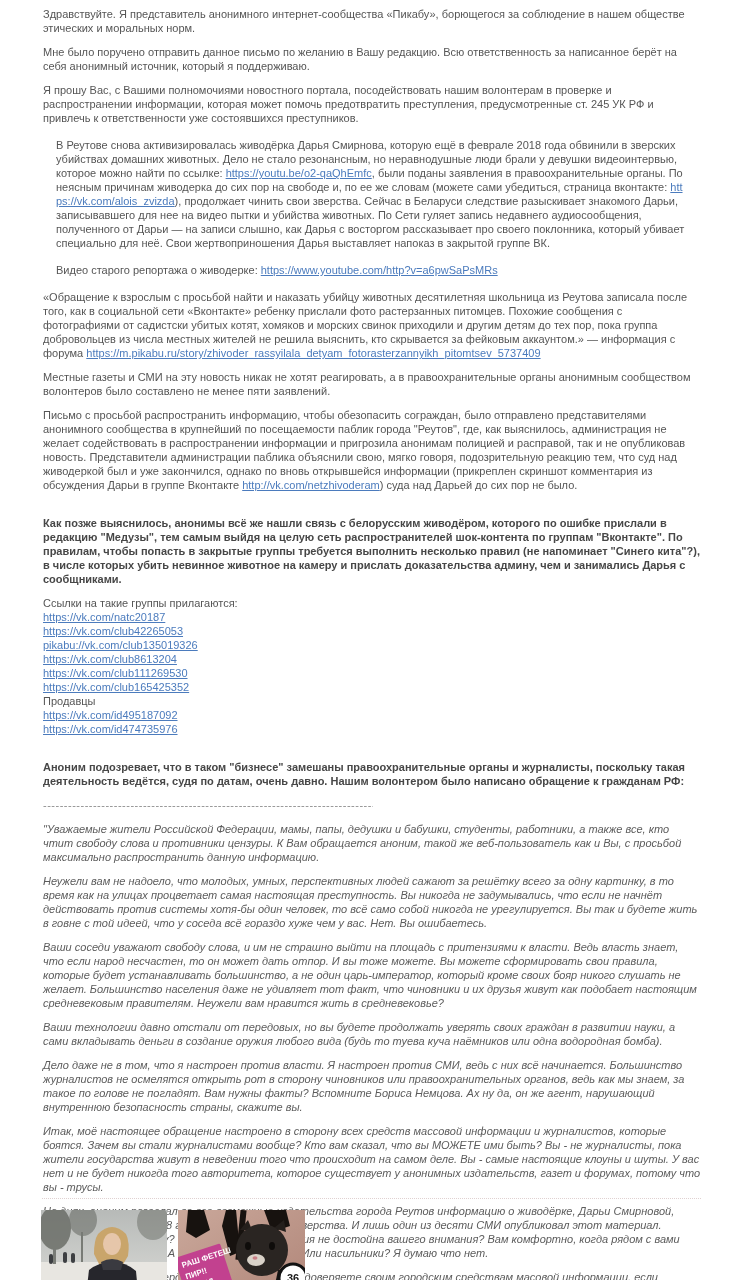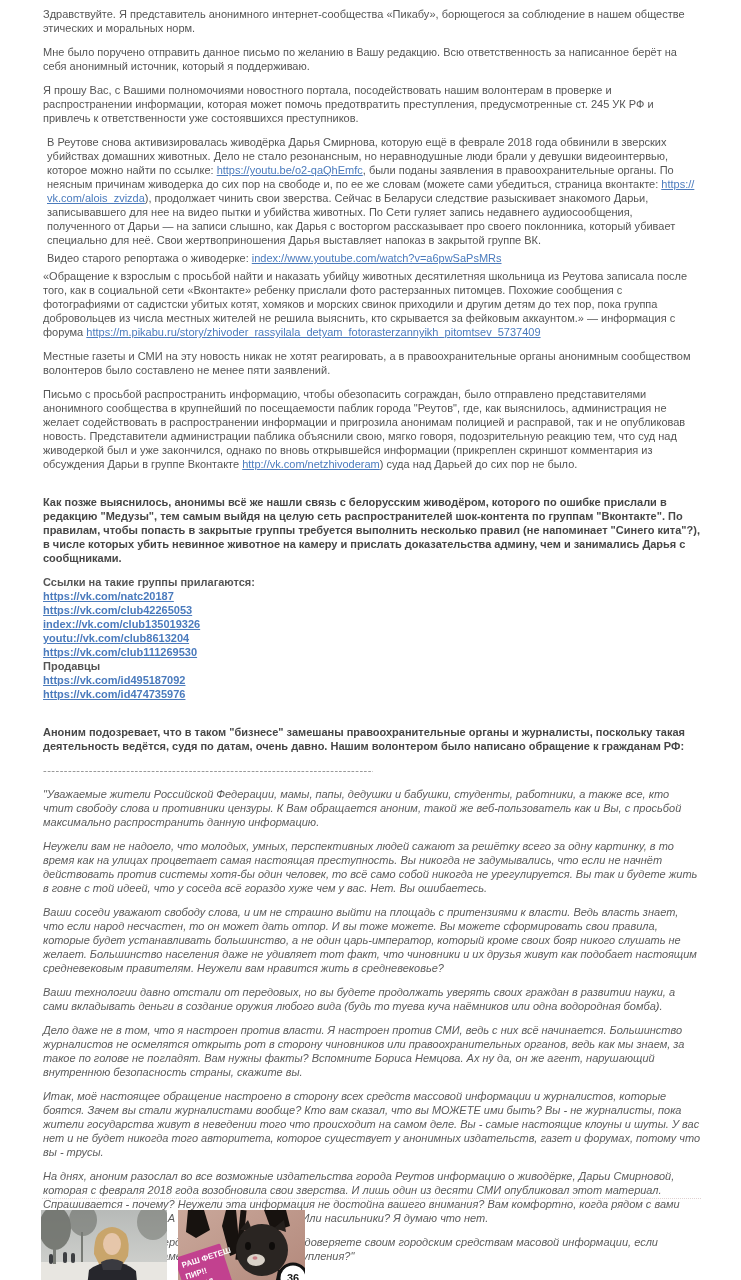--- a/index.html
+++ b/index.html
@@ -3,64 +3,65 @@
 <meta charset="utf-8">
 <style>
   html,body{margin:0;padding:0;}
   body{
     width:741px;height:1280px;overflow:hidden;position:relative;
     background:#ffffff;color:#555555;
     font-family:"Liberation Sans",sans-serif;
   }
   .content{position:absolute;left:43px;top:7px;width:658px;font-size:11px;line-height:14px;}
   .para{margin:0 0 10px 0;}
-  .tight{margin:4px;}
+  .tight{margin:13px;}
   .bold{font-weight:bold;color:#474747;margin-top:24px;}
   .quote{font-style:italic;color:#5c5c5c;margin:0 0 10px 0;}
   a.lnk{color:#4b7bbd;text-decoration:underline;cursor:pointer;word-break:break-all;}
   .dashes{color:#8c8c8c;margin:0 0 10px 0;white-space:nowrap;overflow:hidden;width:330px;letter-spacing:0.5px;}
-  .linkline{line-height:14px;font-weight:bold;}
+  .linkline{line-height:14px;}
   .links-block{margin:0 0 10px 0;}
   .separator{position:absolute;left:42px;top:1198px;width:659px;border-top:1px dotted #e0d1d1;}
   .thumb{position:absolute;top:1210px;overflow:hidden;cursor:pointer;background:#ccc;}
   #thumb1{left:41px;width:126px;height:70px;}
   #thumb2{left:178px;width:127px;height:70px;}
   .thumb svg{display:block;}
 </style>
 </head>
 <body>
 
 <div class="content">
 
   <p class="para"><span>Здравствуйте. Я представитель анонимного интернет-сообщества «Пикабу», борющегося за соблюдение в нашем обществе этических и моральных норм.</span></p>
 
   <p class="para"><span>Мне было поручено отправить данное письмо по желанию в Вашу редакцию. Всю ответственность за написанное берёт на себя анонимный источник, который я поддерживаю.</span></p>
 
   <p class="para"><span>Я прошу Вас, с Вашими полномочиями новостного портала, посодействовать нашим волонтерам в проверке и распространении информации, которая может помочь предотвратить преступления, предусмотренные ст. 245 УК РФ и привлечь к ответственности уже состоявшихся преступников.</span></p>
 
   <p class="tight"><span>В Реутове снова активизировалась живодёрка Дарья Смирнова, которую ещё в феврале 2018 года обвинили в зверских убийствах домашних животных. Дело не стало резонансным, но неравнодушные люди брали у девушки видеоинтервью, которое можно найти по ссылке: </span><a class="lnk" href="#">https://youtu.be/o2-qaQhEmfc</a><span>, были поданы заявления в правоохранительные органы. По неясным причинам живодерка до сих пор на свободе и, по ее же словам (можете сами убедиться, страница вконтакте: </span><a class="lnk" href="#">https://vk.com/alois_zvizda</a><span>), продолжает чинить свои зверства. Сейчас в Беларуси следствие разыскивает знакомого Дарьи, записывавшего для нее на видео пытки и убийства животных. По Сети гуляет запись недавнего аудиосообщения, полученного от Дарьи — на записи слышно, как Дарья с восторгом рассказывает про своего поклонника, который убивает специально для неё. Свои жертвоприношения Дарья выставляет напоказ в закрытой группе ВК.</span></p>
 
-  <p class="tight"><span>Видео старого репортажа о живодерке: </span><a class="lnk" href="#">index://www.youtube.com/watch?v=a6pwSaPsMRs</a></p>
+  <p class="tight"><span>Видео старого репортажа о живодерке: </span><a class="lnk" href="#">https://www.youtube.com/http?v=a6pwSaPsMRs</a></p>
 
   <p class="para"><span>«Обращение к взрослым с просьбой найти и наказать убийцу животных десятилетняя школьница из Реутова записала после того, как в социальной сети «Вконтакте» ребенку прислали фото растерзанных питомцев. Похожие сообщения с фотографиями от садистски убитых котят, хомяков и морских свинок приходили и другим детям до тех пор, пока группа добровольцев из числа местных жителей не решила выяснить, кто скрывается за фейковым аккаунтом.» — информация с форума </span><a class="lnk" href="#">https://m.pikabu.ru/story/zhivoder_rassyilala_detyam_fotorasterzannyikh_pitomtsev_5737409</a></p>
 
   <p class="para"><span>Местные газеты и СМИ на эту новость никак не хотят реагировать, а в правоохранительные органы анонимным сообществом волонтеров было составлено не менее пяти заявлений.</span></p>
 
 
   <p class="para"><span>Письмо с просьбой распространить информацию, чтобы обезопасить сограждан, было отправлено представителями анонимного сообщества в крупнейший по посещаемости паблик города "Реутов", где, как выяснилось, администрация не желает содействовать в распространении информации и пригрозила анонимам полицией и расправой, так и не опубликовав новость. Представители администрации паблика объяснили свою, мягко говоря, подозрительную реакцию тем, что суд над живодеркой был и уже закончился, однако по вновь открывшейся информации (прикреплен скриншот комментария из обсуждения Дарьи в группе Вконтакте </span><a class="lnk" href="#">http://vk.com/netzhivoderam</a><span>) суда над Дарьей до сих пор не было.</span></p>
 
   <p class="para bold"><span>Как позже выяснилось, анонимы всё же нашли связь с белорусским живодёром, которого по ошибке прислали в редакцию "Медузы", тем самым выйдя на целую сеть распространителей шок-контента по группам "Вконтакте". По правилам, чтобы попасть в закрытые группы требуется выполнить несколько правил (не напоминает "Синего кита"?), в числе которых убить невинное животное на камеру и прислать доказательства админу, чем и занимались Дарья с сообщниками.</span></p>
 
   <div class="links-block">
     <div class="linkline">Ссылки на такие группы прилагаются:</div>
     <div class="linkline"><a class="lnk" href="#">https://vk.com/natc20187</a></div>
     <div class="linkline"><a class="lnk" href="#">https://vk.com/club42265053</a></div>
-    <div class="linkline"><a class="lnk" href="#">index://vk.com/club135019326</a></div>
-    <div class="linkline"><a class="lnk" href="#">youtu://vk.com/club8613204</a></div>
+    <div class="linkline"><a class="lnk" href="#">pikabu://vk.com/club135019326</a></div>
+    <div class="linkline"><a class="lnk" href="#">https://vk.com/club8613204</a></div>
     <div class="linkline"><a class="lnk" href="#">https://vk.com/club111269530</a></div>
+    <div class="linkline"><a class="lnk" href="#">https://vk.com/club165425352</a></div>
     <div class="linkline">Продавцы</div>
     <div class="linkline"><a class="lnk" href="#">https://vk.com/id495187092</a></div>
     <div class="linkline"><a class="lnk" href="#">https://vk.com/id474735976</a></div>
   </div>
 
   <p class="para bold"><span>Аноним подозревает, что в таком "бизнесе" замешаны правоохранительные органы и журналисты, поскольку такая деятельность ведётся, судя по датам, очень давно. Нашим волонтером было написано обращение к гражданам РФ:</span></p>
 
   <div class="dashes">--------------------------------------------------------------------------------------------------------</div>
 
   <p class="quote">"Уважаемые жители Российской Федерации, мамы, папы, дедушки и бабушки, студенты, работники, а также все, кто чтит свободу слова и противники цензуры. К Вам обращается аноним, такой же веб-пользователь как и Вы, с просьбой максимально распространить данную информацию.</p>

